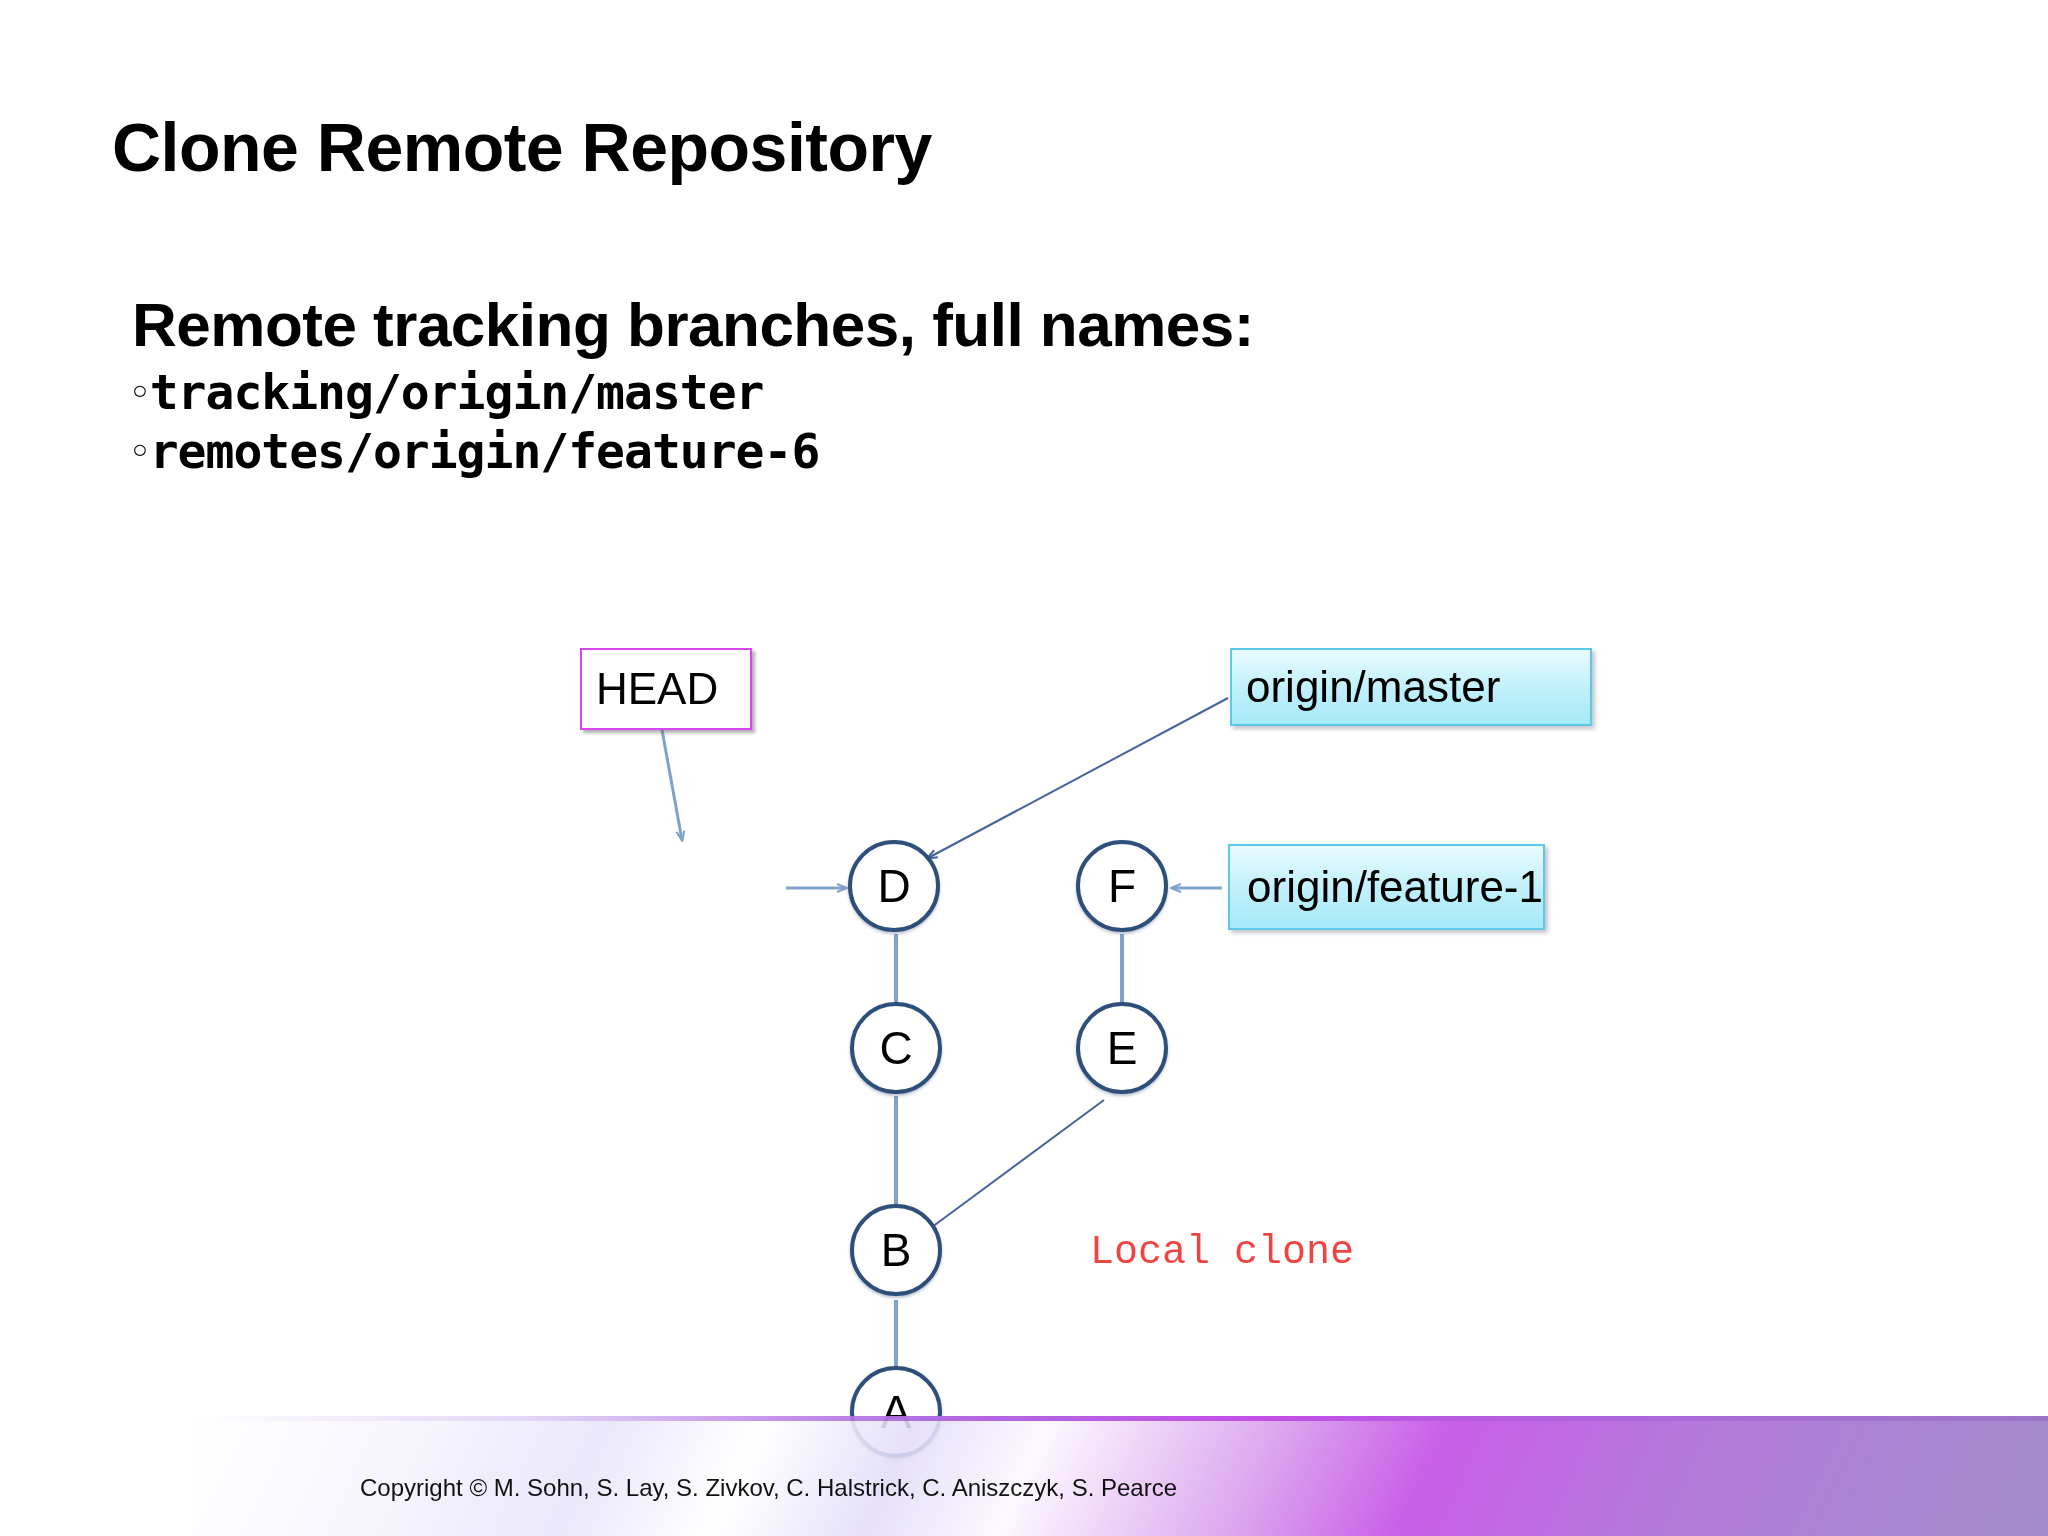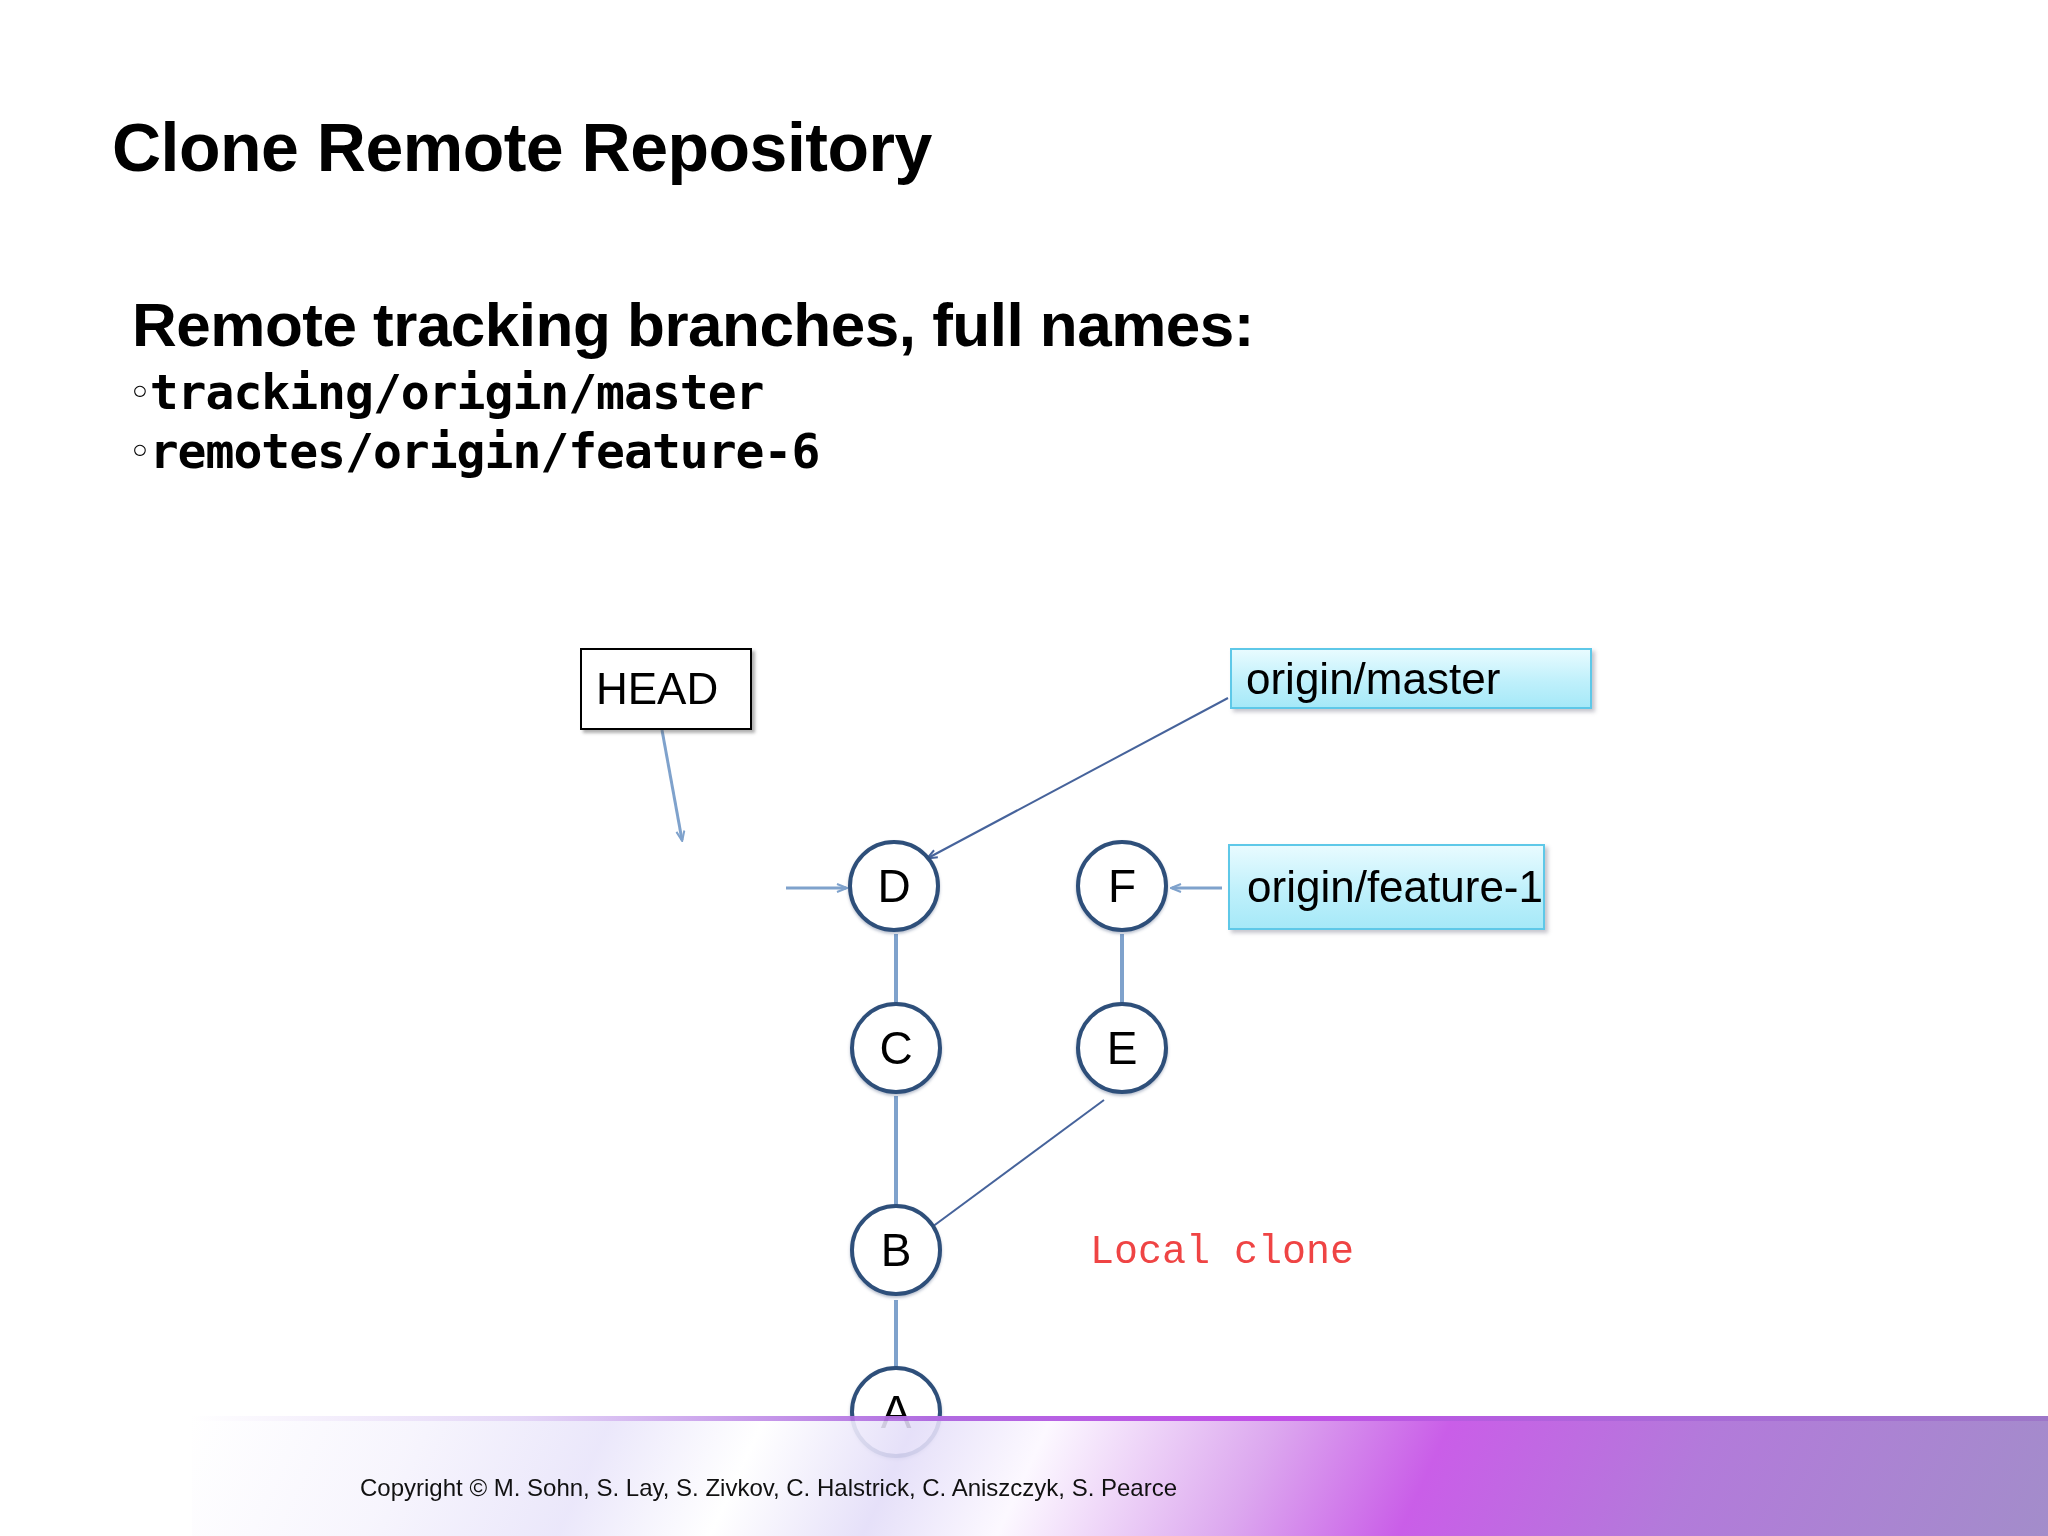--- a/index.html
+++ b/index.html
@@ -82,21 +82,21 @@
     top: 600px;
     width: 2048px;
     height: 830px;
   }
   #diagram svg { display: block; }
 
   .ref-box {
     position: absolute;
     box-sizing: border-box;
     background: #ffffff;
-    border: 2px solid #000000;
+    border: 2px solid #d946ef;
     box-shadow: 3px 3px 3px rgba(80,80,80,0.45);
     display: flex;
     align-items: center;
     padding-left: 14px;
     font-size: 44px;
     color: #000000;
     font-family: "Liberation Sans", sans-serif;
   }
   .remote-box {
     position: absolute;
@@ -246,21 +246,21 @@
       <line x1="1122" y1="334" x2="1122" y2="406" stroke="#7fa2cc" stroke-width="4"></line>
 
       <line x1="1104" y1="500" x2="928" y2="630" stroke="#46639b" stroke-width="2"></line>
     </svg>
 
     <div class="ref-box" style="left:580px; top:48px; width:172px; height:82px;">
       <span>HEAD</span>
     </div>
 
 
-    <div class="remote-box" style="left:1230px; top:48px; width:362px; height:61px;">
+    <div class="remote-box" style="left:1230px; top:48px; width:362px; height:78px;">
       <span>origin/master</span>
     </div>
 
     <div class="remote-box" style="left:1228px; top:244px; width:317px; height:86px;justify-content:flex-end;">
       <span>origin/feature-1</span>
     </div>
 
     <div class="commit-node" style="left:848px; top:240px; width:92px; height:92px;">
       <span>D</span>
     </div>

